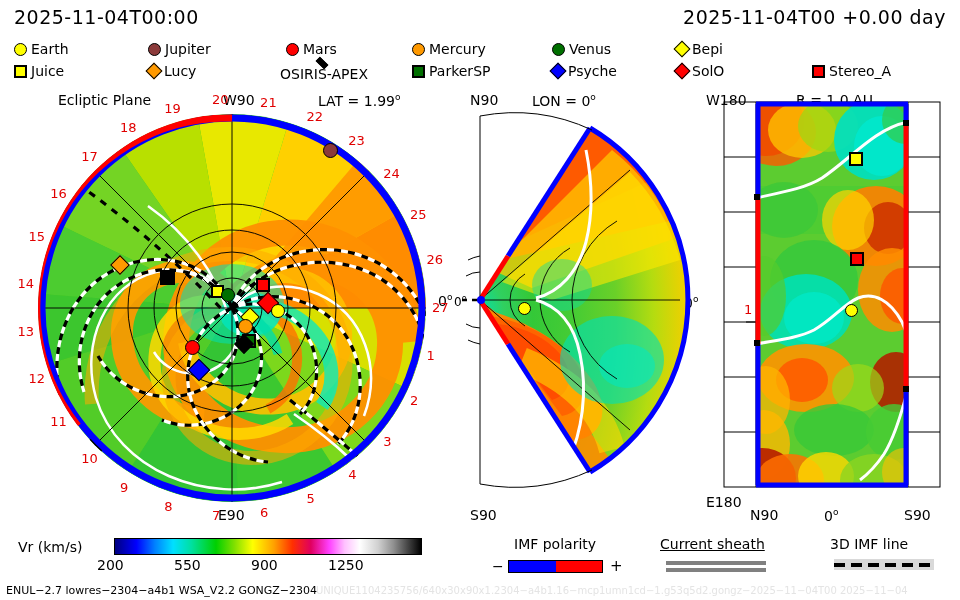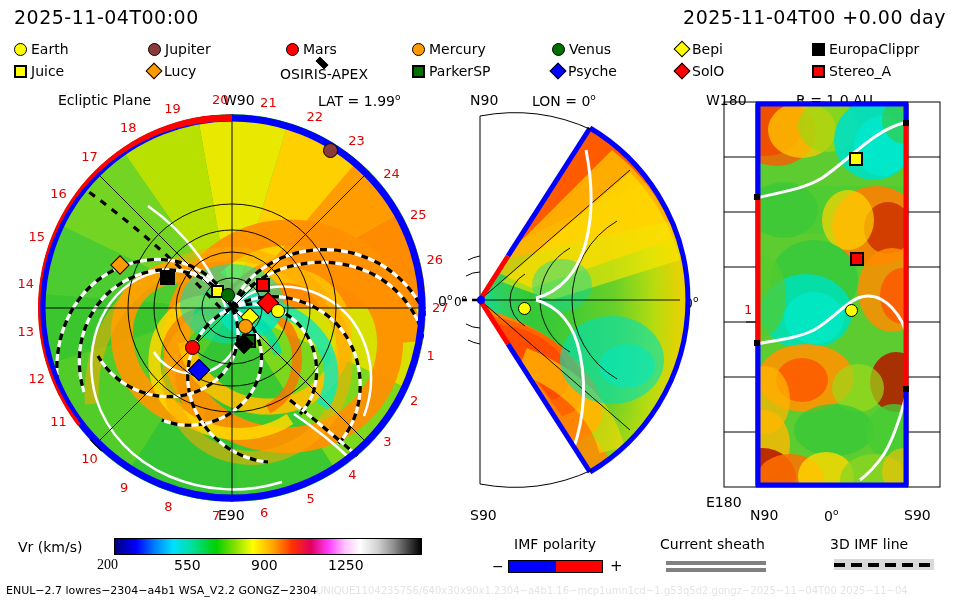--- a/index.html
+++ b/index.html
@@ -103,24 +103,20 @@
         <span class="sym sym-circle" style="background: rgb(255, 153, 0);"></span>
         <span class="leg-label">Mercury</span>
       </div>
       <div class="leg-item" style="left: 552px;">
         <span class="sym sym-circle" style="background: rgb(0, 111, 0);"></span>
         <span class="leg-label">Venus</span>
       </div>
       <div class="leg-item" style="left: 676px;">
         <span class="sym sym-diamond" style="background: rgb(255, 255, 0);"></span>
         <span class="leg-label">Bepi</span>
-      </div>
-      <div class="leg-item" style="left: 812px;">
-        <span class="sym sym-square" style="background: rgb(0, 0, 0);"></span>
-        <span class="leg-label">EuropaClippr</span>
       </div>
     </div>
   <div class="leg-row" id="leg-row-2" style="top:22px">
       <div class="leg-item" style="left: 14px;">
         <span class="sym sym-square" style="background: rgb(255, 255, 0);"></span>
         <span class="leg-label">Juice</span>
       </div>
       <div class="leg-item" style="left: 148px;">
         <span class="sym sym-diamond" style="background: rgb(255, 153, 0);"></span>
         <span class="leg-label">Lucy</span>
@@ -528,42 +524,42 @@
       <div class="mk mk-s" title="Juice" style="width: 14px; height: 14px; background: rgb(255, 255, 0); left: 143px; top: 60px;"></div>
       <div class="mk mk-s" title="Stereo_A" style="width: 14px; height: 14px; background: rgb(255, 0, 0); left: 144px; top: 160px;"></div>
       <div class="mk mk-c" title="Earth" style="width: 13px; height: 13px; background: rgb(255, 255, 0); left: 138.5px; top: 211.5px;"></div>
     </div>
 </div>
 
 <div class="abs nosel" id="cbar-wrap">
   <div id="cbar-label">Vr (km/s)</div>
   <div id="cbar"></div>
   <div id="cbar-ticks">
-      <div class="cb-tick" style="left: 79px; font-family: Liberation Serif, serif;">200</div>
+      <div class="cb-tick" style="left: 79px;">200</div>
       <div class="cb-tick" style="left: 156px;">550</div>
       <div class="cb-tick" style="left: 233px;">900</div>
       <div class="cb-tick" style="left: 310px; text-align: center;">1250</div>
       <div class="cb-tick" style="left: 375px; margin-top: 44px;">1600</div>
     </div>
 </div>
 
 <div class="abs nosel" id="blegends">
 
   <div class="blg" style="left:30px; top:0px;">
     <div class="blg-title" style="position:absolute;left:22px;top:0px;">IMF polarity</div>
     <div style="position:absolute;left:0px;top:22px;font-size:14px;">−</div>
     <div id="imf-bar" style="left:16px;top:24px;">
       <div class="neg"></div>
       <div class="pos"></div>
     </div>
     <div style="position:absolute;left:118px;top:21px;font-size:15px;">+</div>
   </div>
 
   <div class="blg" style="left:198px; top:0px;">
-    <div class="blg-title" style="position:absolute;left:0px;top:0px;">Current sheath</div>
+    <div class="blg-title" style="position:absolute;left:0px;top:0px;text-decoration:underline;">Current sheath</div>
     <div class="sheath-line" style="left:6px;top:25px;"></div>
     <div class="sheath-line" style="left:6px;top:32px;"></div>
   </div>
 
   <div class="blg" style="left:368px; top:0px;">
     <div class="blg-title" style="position:absolute;left:0px;top:0px;">3D IMF line</div>
     <div id="imf3d" style="left:4px;top:23px;">
         <div class="dash" style="left: 0px; width: 11px; background: rgb(0, 0, 0);"></div>
         <div class="dash" style="left: 17px; width: 11px; background: rgb(0, 0, 0);"></div>
         <div class="dash" style="left: 34px; width: 11px; background: rgb(0, 0, 0);"></div>

